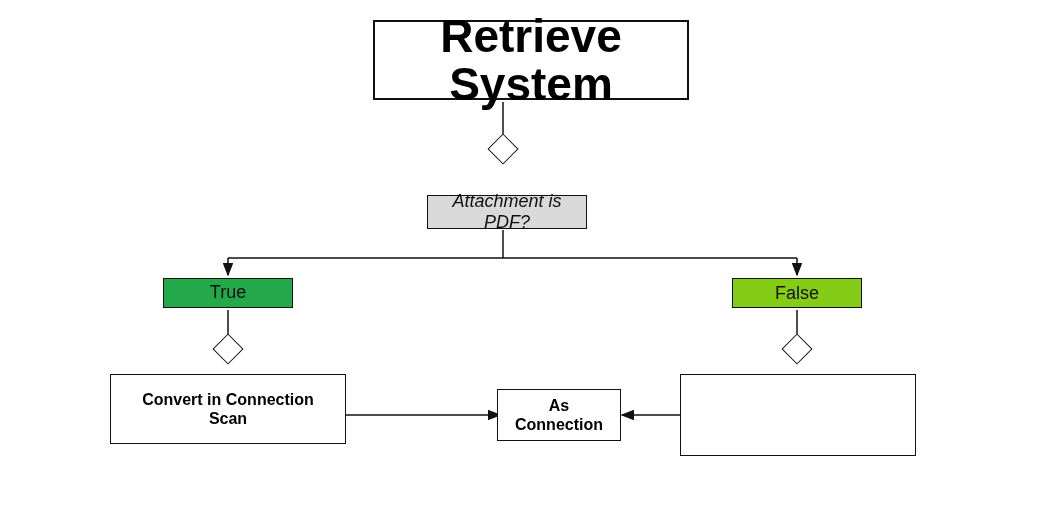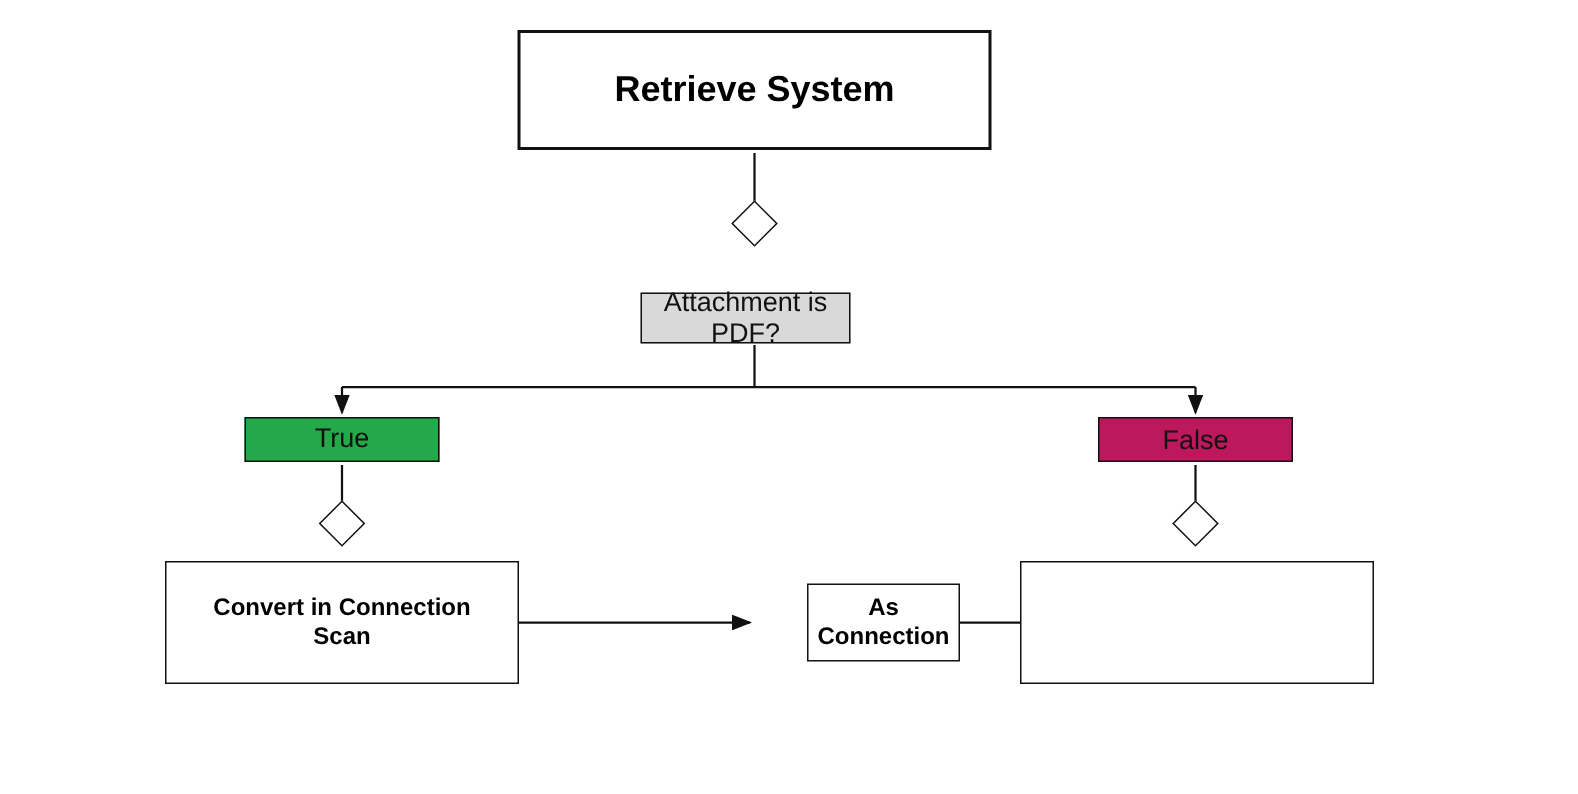--- a/index.html
+++ b/index.html
@@ -18,36 +18,37 @@
     border: 1px solid #111;
     background: #fff;
     display: flex;
     align-items: center;
     justify-content: center;
     text-align: center;
     padding: 4px 10px;
     font-stretch: condensed;
   }
   .big {
-    font-size: 24px;
+    font-size: 46px;
     font-weight: 700;
     border-width: 2px;
     line-height: 1.05;
+    margin-left: 28px;
   }
   .mid {
     font-size: 18px;
     color: #111;
   }
   .small {
     font-size: 16px;
     line-height: 1.2;
   }
   .gray { background: #d9d9d9; }
   .green { background: #23a84a; }
-  .red { background: #be185d; }
+  .red { background: #84cc16; }
   .diamond {
     position: absolute;
     width: 22px;
     height: 22px;
     background: #fff;
     border: 1.5px solid #111;
     transform: rotate(45deg);
   }
 </style>
 </head>
@@ -73,36 +74,36 @@
 
   <line x1="797" y1="310" x2="797" y2="334" stroke="#111" stroke-width="1.5"></line>
   <line x1="797" y1="415" x2="622" y2="415" stroke="#111" stroke-width="1.5" marker-end="url(#arrow)"></line>
 </svg>
 
 <div class="node big" style="left:345px; top:20px; width:316px; height:80px;">
   <span>Retrieve System</span>
 </div>
 <div class="diamond" style="left:492px; top:138px;"></div>
 
-<div class="node mid gray" style="left:427px; top:195px; width:140px; height:34px;">
+<div class="node mid gray" style="left:427px; top:195px; width:160px; height:34px;font-style:italic;">
   <span>Attachment is PDF?</span>
 </div>
 
 <div class="node mid green" style="left:163px; top:278px; width:130px; height:30px;align-items:flex-end;">
   <span>True</span>
 </div>
 <div class="diamond" style="left:217px; top:338px;"></div>
 
 <div class="node mid red" style="left:732px; top:278px; width:130px; height:30px;">
   <span>False</span>
 </div>
 <div class="diamond" style="left:786px; top:338px;"></div>
 
-<div class="node small" style="left:110px; top:374px; width:236px; height:82px; flex-direction:row;">
+<div class="node small" style="left:110px; top:374px; width:236px; height:70px; flex-direction:row;">
   <span style="font-weight:700">Convert in Connection Scan</span>
 </div>
 
-<div class="node small" style="left:538px; top:389px; width:102px; height:52px; flex-direction:column; font-weight:700;">
+<div class="node small" style="left:497px; top:389px; width:124px; height:52px; flex-direction:column; font-weight:700;">
   <span>As</span>
   <span>Connection</span>
 </div>
 
 <div class="node small" style="left:680px; top:374px; width:236px; height:82px;"></div>
 
 </body></html>

